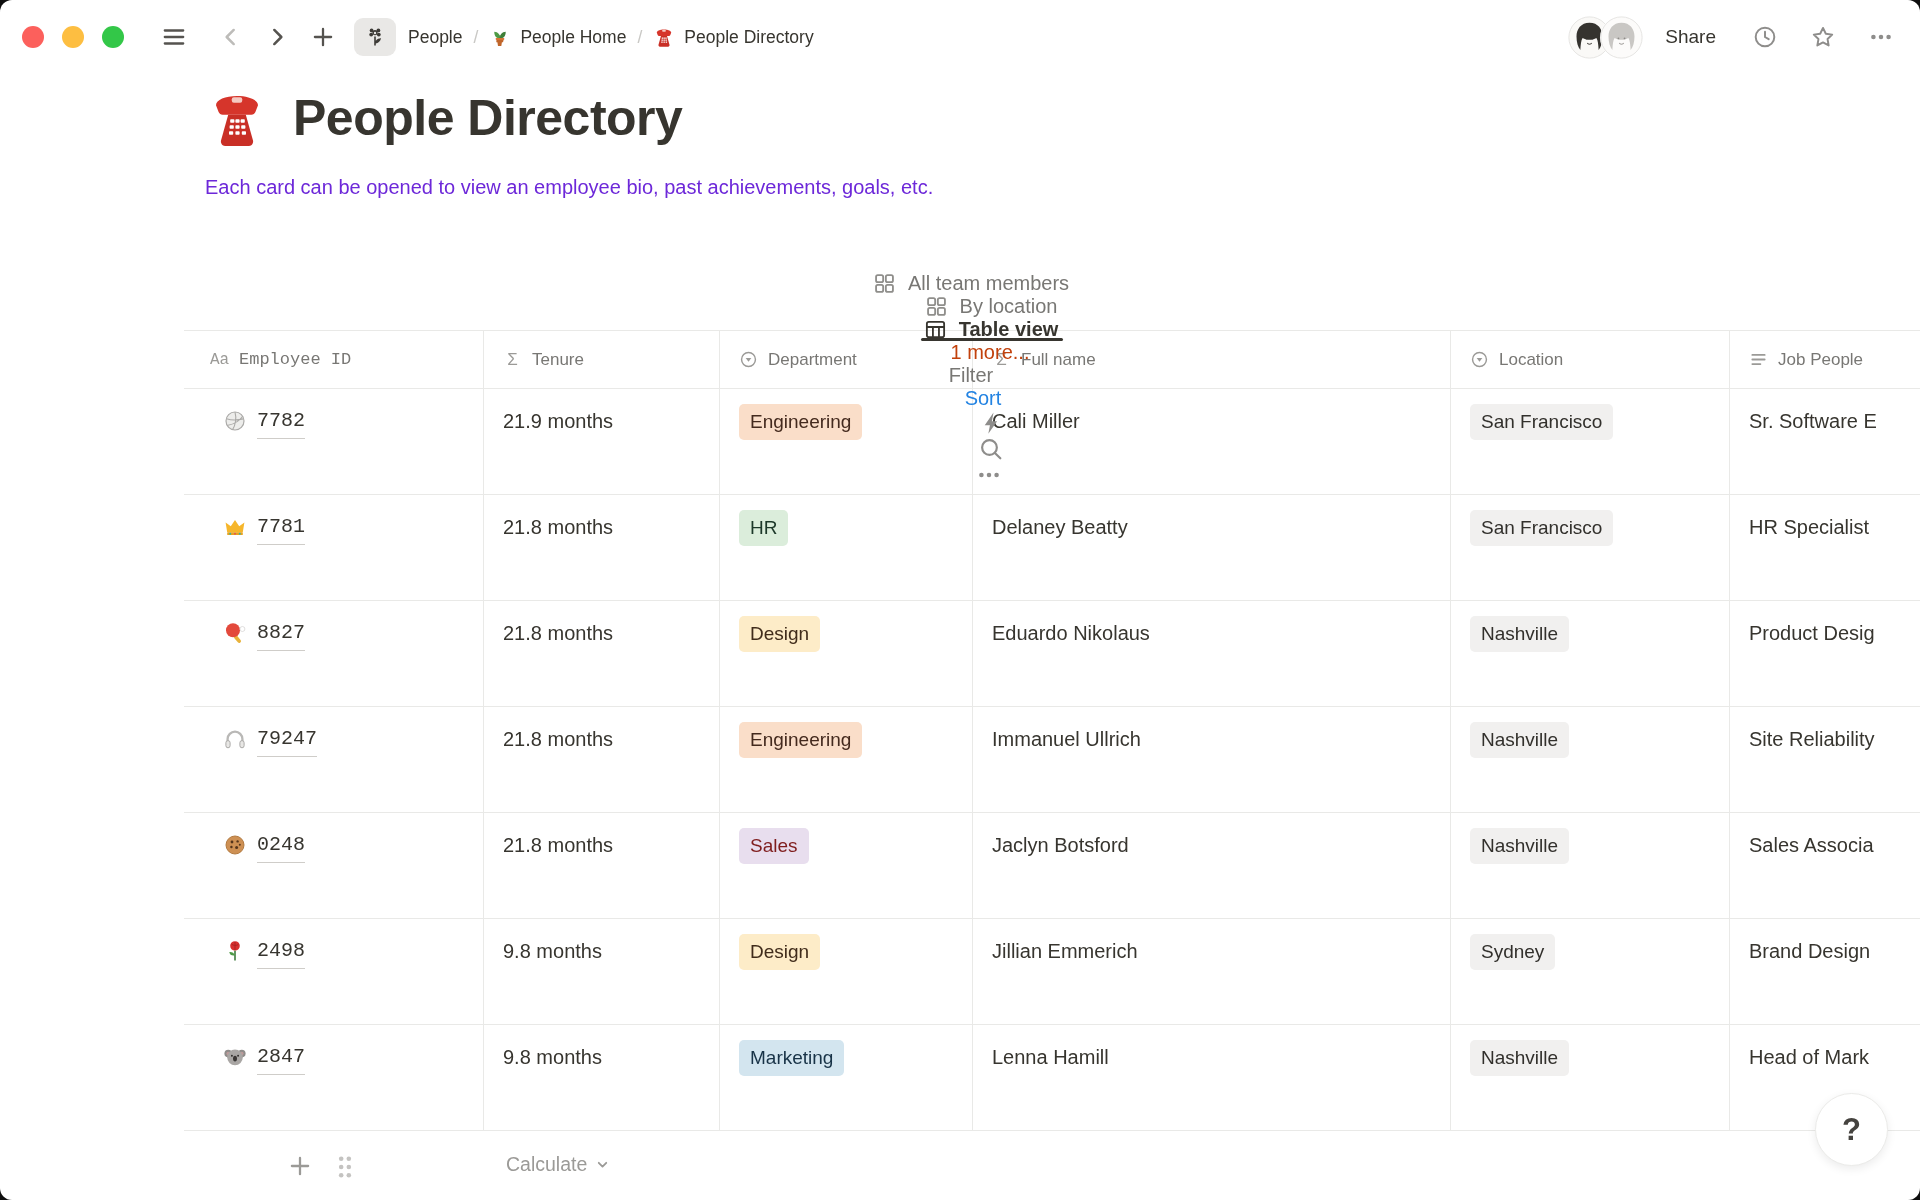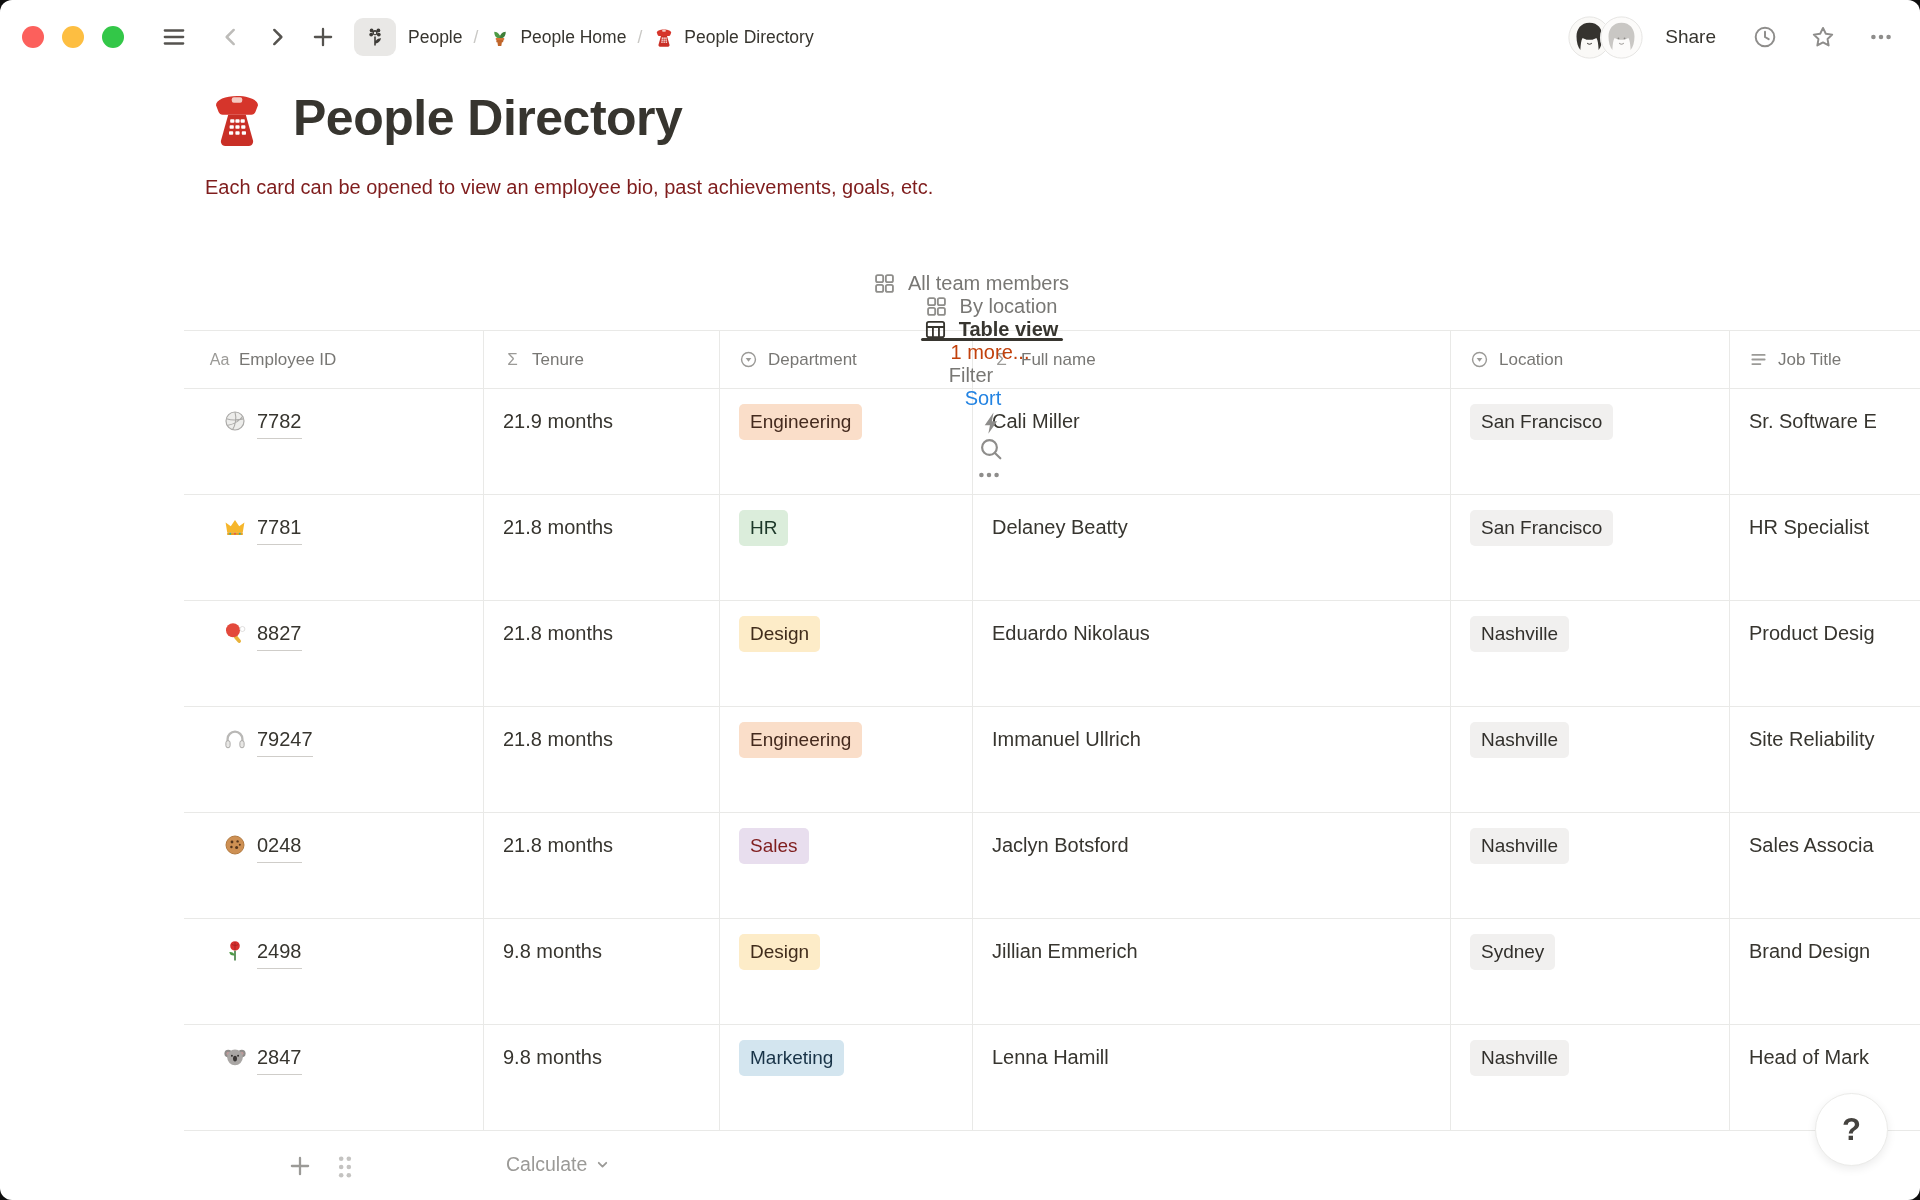--- a/index.html
+++ b/index.html
@@ -31,21 +31,21 @@
   .avatar + .avatar { margin-left:-11px; }
   .share { margin-left:22px; font-size:19px; color:#37352F; cursor:pointer; }
   .clock-ic{ margin-left:36px; } .star-ic{ margin-left:32px; } .more-ic{ margin-left:32px; }
 
   
   .page-head { padding:8px 0 0 205px; }
   .title-row { display:flex; align-items:center; height:72px; }
   .title-emoji { width:64px; height:64px; display:inline-flex; }
   .title-emoji svg{ width:100%; height:100%; }
   .page-title { margin-left:24px; font-size:50px; font-weight:700; letter-spacing:-0.5px; color:#37352F; }
-  .page-desc { margin-top:22px; height:30px; font-size:20px; color:#7f1d1d; }
+  .page-desc { margin-top:22px; height:30px; font-size:20px; color:#6d28d9; }
 
   
   .toolbar { margin-top:66px; height:58px; display:flex; align-items:center; padding:0 190px 0 212px; position:relative;flex-direction:column; }
   .tab { position:relative; height:100%; display:flex; align-items:center; gap:12px; color:#787774; font-size:20px; font-weight:500; cursor:pointer; }
   .tab + .tab { margin-left:40px; }
   .tab .tab-ic { width:23px; height:23px; display:inline-flex; color:#8F8E8B; }
   .tab .tab-ic svg{ width:100%; height:100%; }
   .tab.active { color:#37352F; font-weight:600; }
   .tab.active .tab-ic { color:#37352F; }
   .tab.active::after { content:""; position:absolute; left:-3px; right:-5px; bottom:0; height:3px; border-radius:2px; background:#37352F; }
@@ -62,21 +62,21 @@
   .new-split svg{ width:18px; height:18px; }
 
   
   .table { margin-left:184px; width:1966px; }
   .thead { display:flex; height:59px; border-top:1px solid #E9E9E7; border-bottom:1px solid #E9E9E7; }
   .th { display:flex; align-items:center; padding-left:19px; border-right:1px solid #E9E9E7; color:#787774; font-size:17px; cursor:pointer; }
   .th .hicon { width:19px; height:19px; display:inline-flex; align-items:center; justify-content:center; margin-right:10px; color:#9B9A97; }
   .th .hicon svg { width:100%; height:100%; }
   .hdr-glyph { font-size:16px; color:#9B9A97; font-weight:500; letter-spacing:0; }
   .th.c1 { padding-left:26px; }
-  .c1{width:300px;} .c2{width:236px;} .c3{width:253px;} .c4{width:478px;} .c5{width:279px;} .c6{width:420px;}
+  .c1{width:300px;font-family:Liberation Mono, monospace;} .c2{width:236px;} .c3{width:253px;} .c4{width:478px;} .c5{width:279px;} .c6{width:420px;}
   .trow { display:flex; height:106px; border-bottom:1px solid #E9E9E7; }
   .cell { padding:15px 12px 0 19px; border-right:1px solid #E9E9E7; font-size:20px; color:#37352F; line-height:34px; cursor:pointer; }
   .cell.c1 { padding-left:39px; display:flex; align-items:flex-start; }
   .row-emoji { width:24px; height:24px; display:inline-flex; margin:5px 10px 0 0; }
   .row-emoji svg{ width:100%; height:100%; }
   .id-text { font-weight:500; border-bottom:1.5px solid #CFCDC9; padding-bottom:2px; line-height:30px; margin-top:2px; }
   .pill { display:inline-block; padding:0 11px; height:36px; line-height:36px; border-radius:5px; font-size:19px; }
 
   
   .tfooter { position:relative; height:69px; }
@@ -345,21 +345,21 @@
             </svg>
           </span>
     <span class="hlabel">Location</span>
   </div>
         <div class="th c6">
     <span class="hicon">
             <svg viewBox="0 0 20 20" fill="none" stroke="currentColor" stroke-width="1.9" stroke-linecap="round">
               <path d="M3.5 5.2h13M3.5 10h13M3.5 14.8h8.5"></path>
             </svg>
           </span>
-    <span class="hlabel">Job Title</span>
+    <span class="hlabel">Job People</span>
   </div>
       </div>
     <div id="tbody">
         <div class="trow">
     <div class="cell c1">
       <span class="row-emoji">
               <svg viewBox="0 0 24 24">
                 <circle cx="12" cy="12" r="9" fill="#EDEDEB" stroke="#ABAAA8" stroke-width="1.2"></circle>
                 <path d="M3.6 9.7c4.5 1.6 12.3 1.2 16.8.2M12 3.1c1.6 5.6.6 13-2.4 17.5M20 7c-3.3 4.4-9.6 8.3-14.9 9.3" fill="none" stroke="#ABAAA8" stroke-width="1.1"></path>
               </svg>

